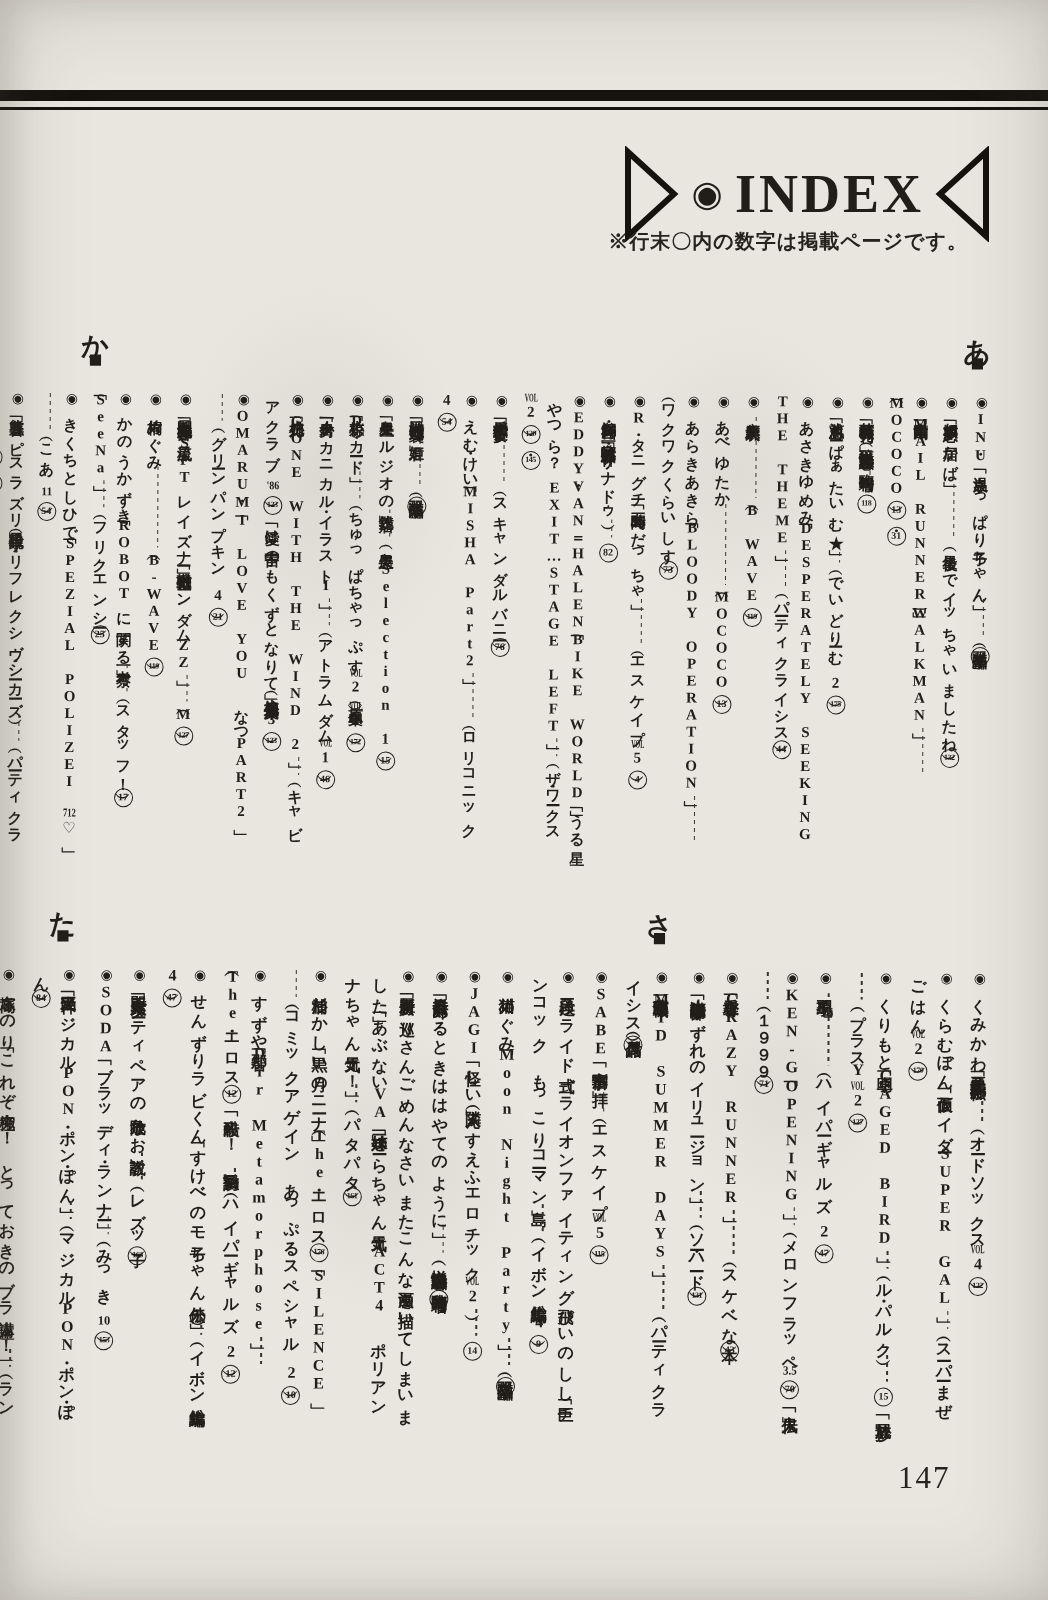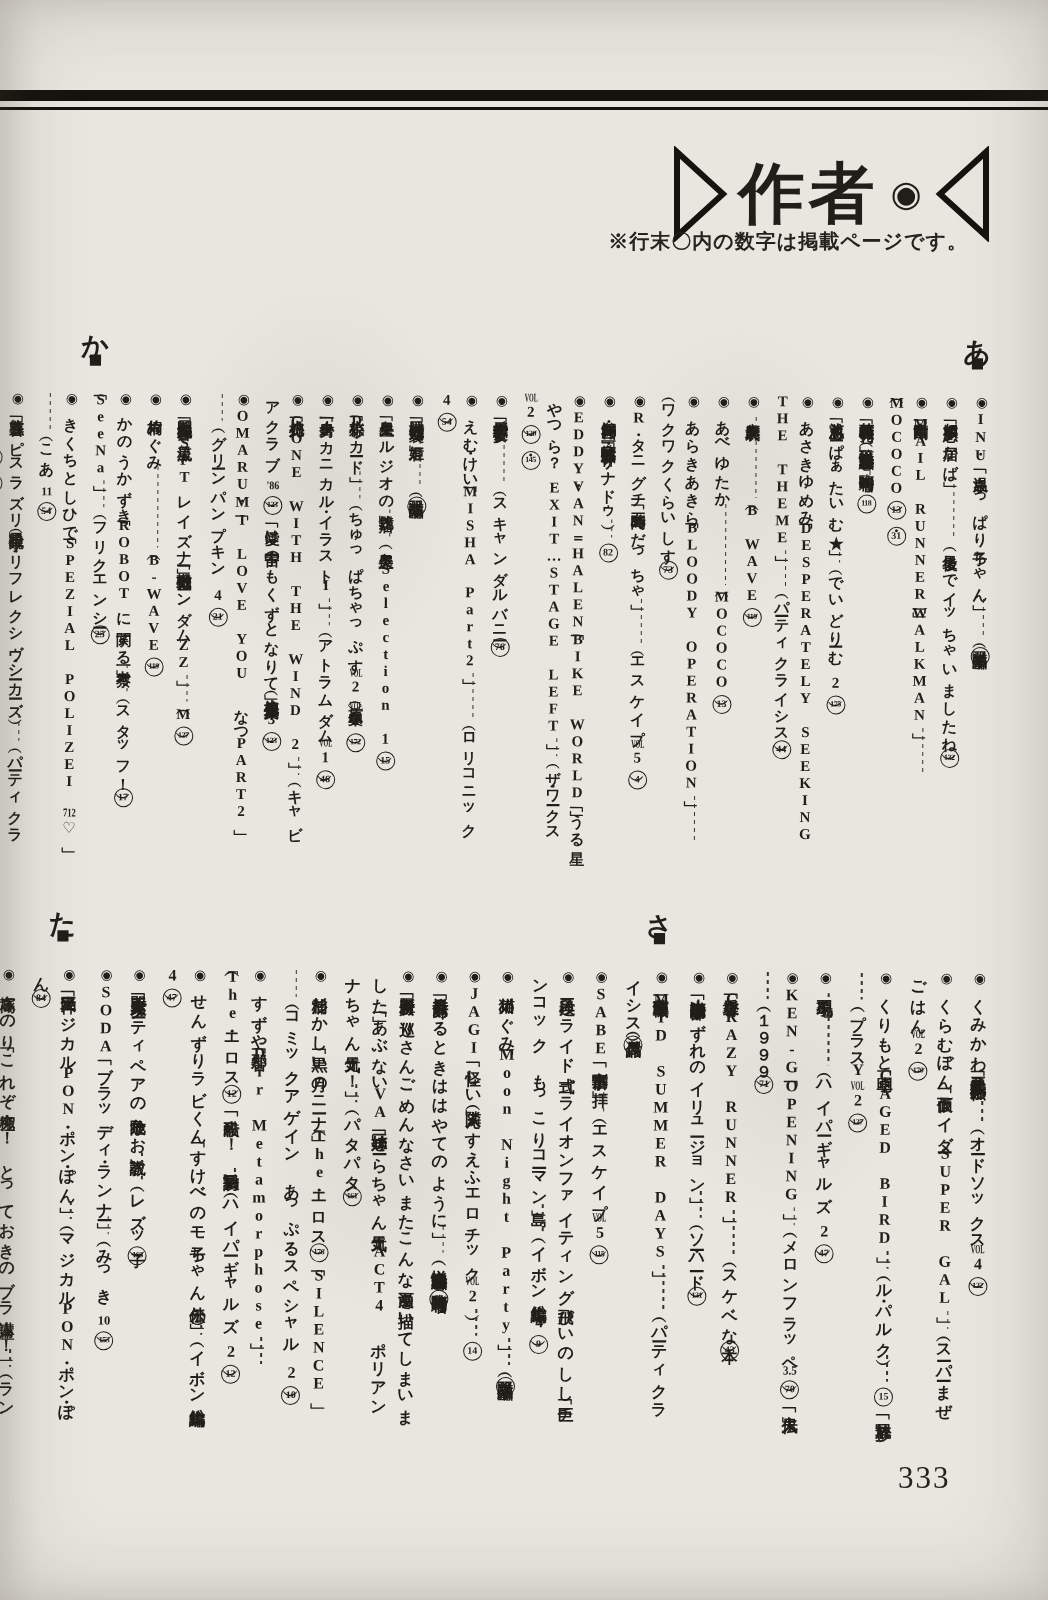--- a/index.html
+++ b/index.html
@@ -64,22 +64,22 @@
 <div class="ghost g2"></div>
 <div class="ghost g3"></div>
 <div class="ghost g4"></div>
 
 <div class="toprule"></div>
 
 <div class="header">
   <svg class="tri" width="58" height="96" viewBox="0 0 58 96">
     <polygon points="6,6 52,48 6,90" fill="none" stroke="#16130f" stroke-width="6"></polygon>
   </svg>
-  <span class="title-kanji">作者</span>
   <span class="title-sep">◉</span>
+  <span class="title-latin">INDEX</span>
   <svg class="tri" width="58" height="96" viewBox="0 0 58 96">
     <polygon points="52,6 6,48 52,90" fill="none" stroke="#16130f" stroke-width="6"></polygon>
   </svg>
 </div>
 <div class="note">※行末〇内の数字は掲載ページです。</div>
 
 <div class="band" data-band="0">
     <div class="section">
       <div class="sec-label">あ<span class="sq">■</span></div>
       <div class="entry"><span class="blt">◉</span><span class="name">I・N・U</span><span class="t">「温泉さっぱり子ちゃん」</span><span class="dots" style="height: 36px;"></span><span class="t">（双囍来臨）</span><span class="pg">14</span></div>
@@ -137,15 +137,15 @@
       <div class="entry"><span class="blt">◉</span><span class="name">即席三人衆</span><span class="t">「ダーティペアの危険なお説教」</span><span class="dots" style="height: 27px;"></span><span class="t">（レズッ子）</span><span class="pg pg3">163</span></div>
       <div class="entry"><span class="blt">◉</span><span class="name">SODA</span><span class="t">「ブラッディ・ランナー」</span><span class="dots" style="height: 18px;"></span><span class="t">（みっき <span class="tcy">10</span>）</span><span class="pg pg3">153</span></div>
     </div>
     <div class="section">
       <div class="sec-label">た<span class="sq">■</span></div>
       <div class="entry"><span class="blt">◉</span><span class="name">大巨神</span><span class="t">「マジカルPON・ポン・ぽん」</span><span class="dots" style="height: 18px;"></span><span class="t">（マジカルPON・ポン・ぽん）</span><span class="pg">84</span></div>
       <div class="entry"><span class="blt">◉</span><span class="name">高塚さのり</span><span class="t">「これぞ究極！！　とっておきのブラ講座！！」</span><span class="dots" style="height: 18px;"></span><span class="t">（ランジェはおまかせ♡）</span></div>
     </div>
   </div>
 
-<div class="folio">333</div>
+<div class="folio">147</div>
 
 <div class="vignette"></div>
 
 </body></html>

